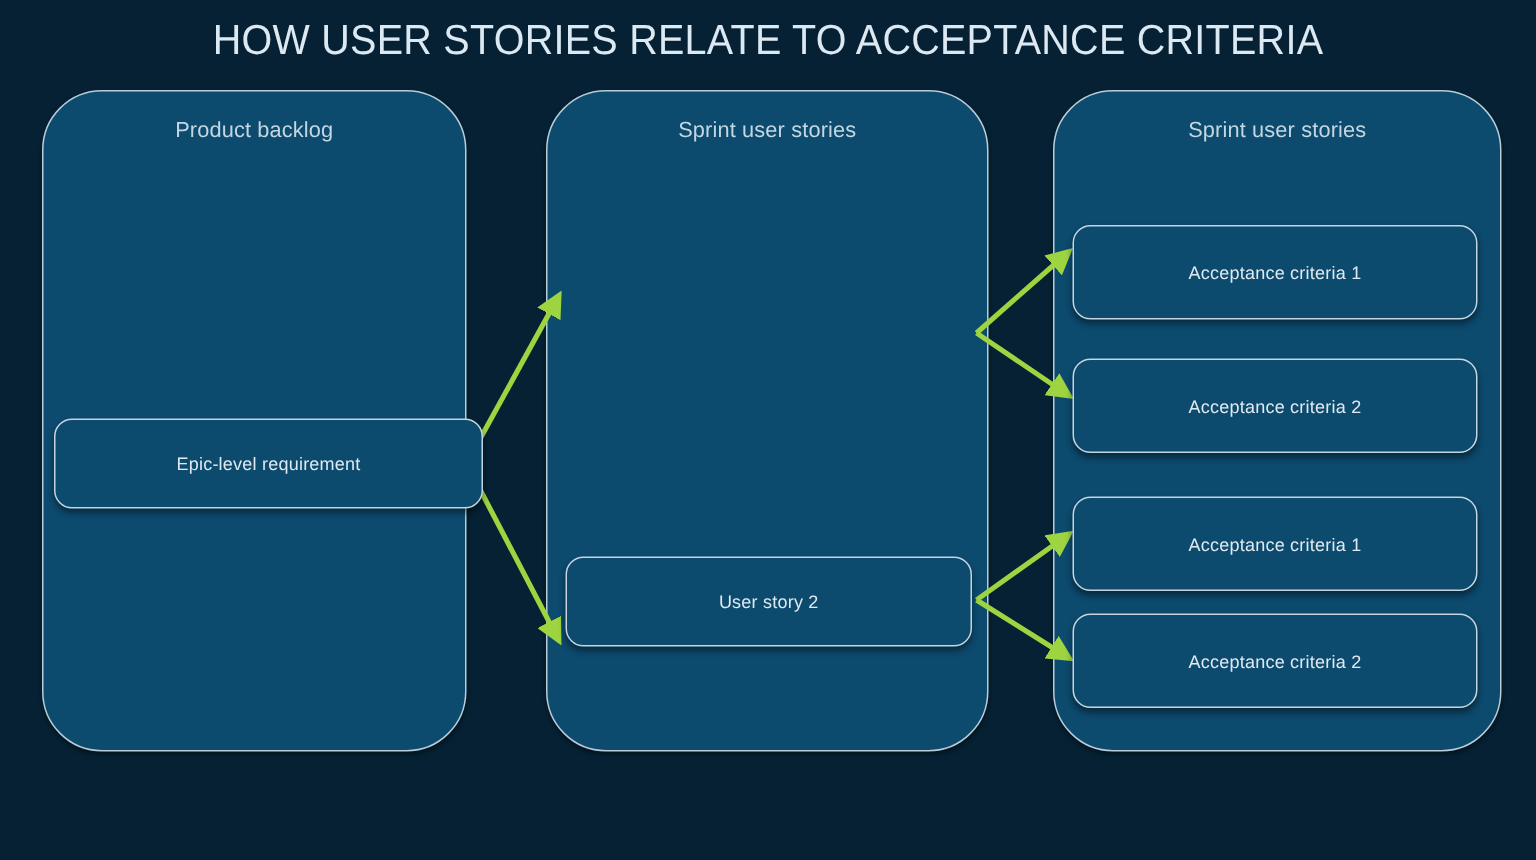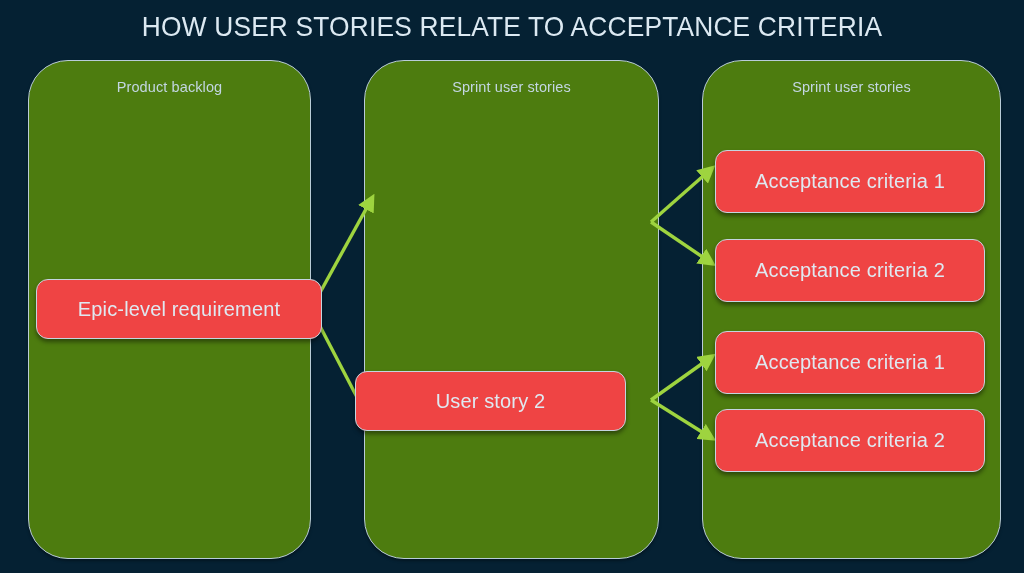--- a/index.html
+++ b/index.html
@@ -35,24 +35,24 @@
     font-family: "Liberation Sans", sans-serif;
     transform: scaleX(0.94);
     transform-origin: center top;
     white-space: nowrap;
   }
 
   
   .lane {
     position: absolute;
     top: 60px;
-    height: 499px;
+    height: 441px;
     border: 1.3px solid #b9ccd8;
     border-radius: 40px;
-    background: #4d7c0f;
+    background: #0c4a6e;
     box-sizing: border-box;
     box-shadow: 0 2px 3px rgba(0,0,0,0.35);
   }
   #lane-1 { left: 28px;  width: 283px; }
   #lane-2 { left: 364px; width: 295px; }
   #lane-3 { left: 702px; width: 299px; }
 
   .lane-title {
     position: absolute;
     left: 0;
@@ -64,38 +64,38 @@
     font-weight: 400;
     letter-spacing: 0.1px;
     white-space: nowrap;
   }
 
   
   .node {
     position: absolute;
     border: 1.4px solid #c4d5e0;
     border-radius: 12px;
-    background: #ef4444;
+    background: #0c4a6e;
     box-sizing: border-box;
     display: flex;
     align-items: center;
     justify-content: center;
     box-shadow: 0 3px 4px rgba(0,0,0,0.42);
     color: #dfe9f1;
-    font-size: 20px;
+    font-size: 12px;
     letter-spacing: 0.15px;
     white-space: nowrap;
   }
 
   
   #node-epic { left: 36px;  top: 279px; width: 286px; height: 60px; }
 
   
   #node-us1 { left: 377px; top: 193px; width: 271px; height: 60px; }
-  #node-us2 { left: 355px; top: 371px; width: 271px; height: 60px; }
+  #node-us2 { left: 377px; top: 371px; width: 271px; height: 60px; }
 
   
   #node-ac1 { left: 715px; top: 150px; width: 270px; height: 63px; }
   #node-ac2 { left: 715px; top: 239px; width: 270px; height: 63px; }
   #node-ac3 { left: 715px; top: 331px; width: 270px; height: 63px; }
   #node-ac4 { left: 715px; top: 409px; width: 270px; height: 63px; }
 
   
   #arrows {
     position: absolute;

